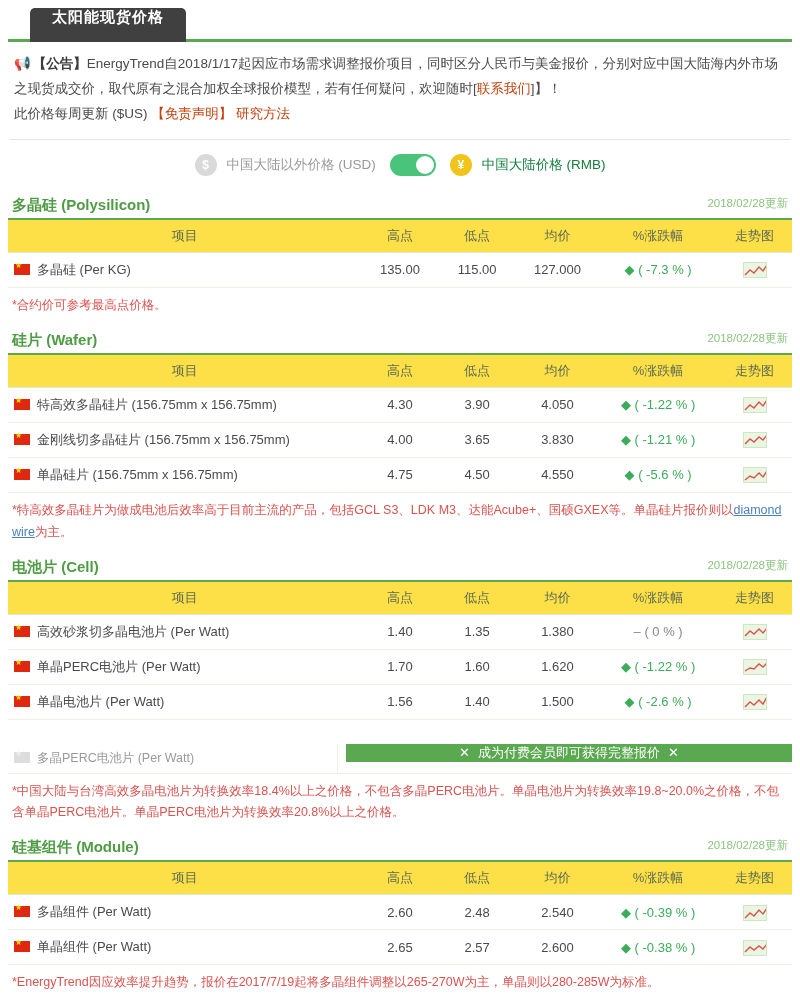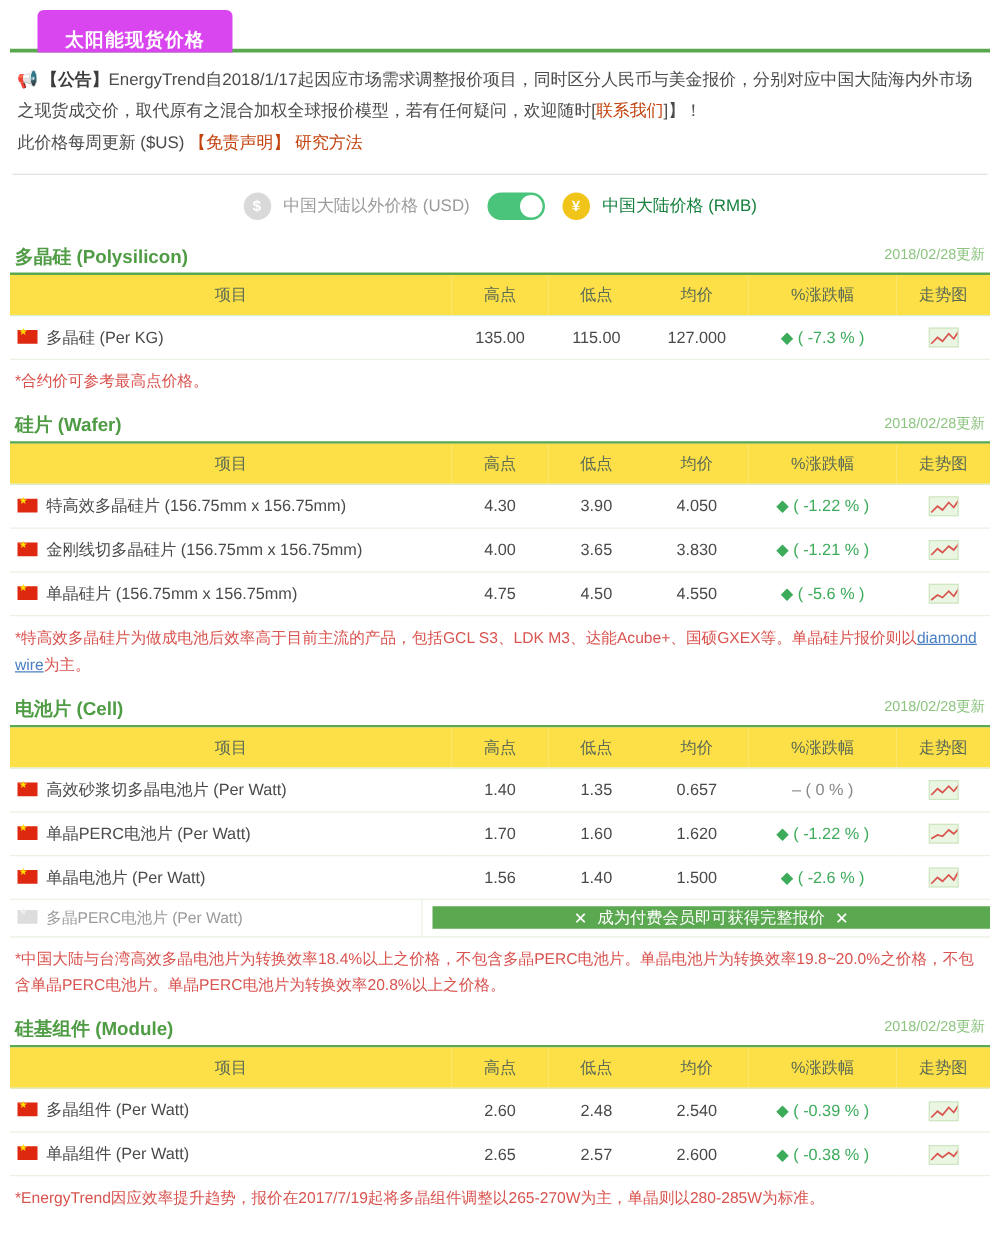--- a/index.html
+++ b/index.html
@@ -21,22 +21,22 @@
     border-bottom: 3px solid #5aa84f;
     margin: 8px 0 0 0;
   }
   .tab {
     position: absolute;
     left: 22px;
     top: 0;
     height: 34px;
     padding: 0 22px;
     display: flex;
-    align-items: flex-end;
-    background: #d946ef;
+    align-items: flex-start;
+    background: #404040;
     color: #fff;
     font-size: 15px;
     font-weight: bold;
     border-radius: 5px 5px 0 0;
     letter-spacing: 1px;
   }
 
   
   .announce {
     padding: 10px 6px 6px 6px;
@@ -159,21 +159,21 @@
 
   .note {
     color: #d9534f;
     font-size: 12.5px;
     line-height: 1.75;
     padding: 7px 4px 10px 4px;
   }
   .note .link { color: #4a7fc1; }
 
   
-  .member-row { display: flex; align-items: center; border-bottom: 1px solid #e9f2e4; }
+  .member-row { display: flex; align-items: flex-start; border-bottom: 1px solid #e9f2e4; margin-top: 24px; }
   .member-left {
     width: 330px;
     padding: 6px 6px;
     color: #9a9a9a;
     font-size: 12.5px;
     border-right: 1px solid #e9f2e4;
     white-space: nowrap;
   }
   .member-left .flag { background: #ddd; }
   .member-left .flag::before { color: #eee; }
@@ -328,21 +328,21 @@
           <th class="avg">均价</th>
           <th class="chg">%涨跌幅</th>
           <th class="trend">走势图</th>
         </tr>
       </thead>
       <tbody>
         <tr>
           <td class="item"><span class="flag"></span><span>高效砂浆切多晶电池片 (Per Watt)</span></td>
           <td>1.40</td>
           <td>1.35</td>
-          <td>0.657</td>
+          <td>1.380</td>
           <td class="chg"><span class="flat">–</span> <span class="flat">( 0 % )</span></td>
           <td class="trend-cell"><span class="spark"><svg width="24" height="16" viewBox="0 0 24 16">
                   <polyline points="1,11 6,6 10,9 15,4 19,8 23,3" fill="none" stroke="#d9534f" stroke-width="1.4"></polyline>
                 </svg></span></td>
         </tr>
         <tr>
           <td class="item"><span class="flag"></span><span>单晶PERC电池片 (Per Watt)</span></td>
           <td>1.70</td>
           <td>1.60</td>
           <td>1.620</td>

